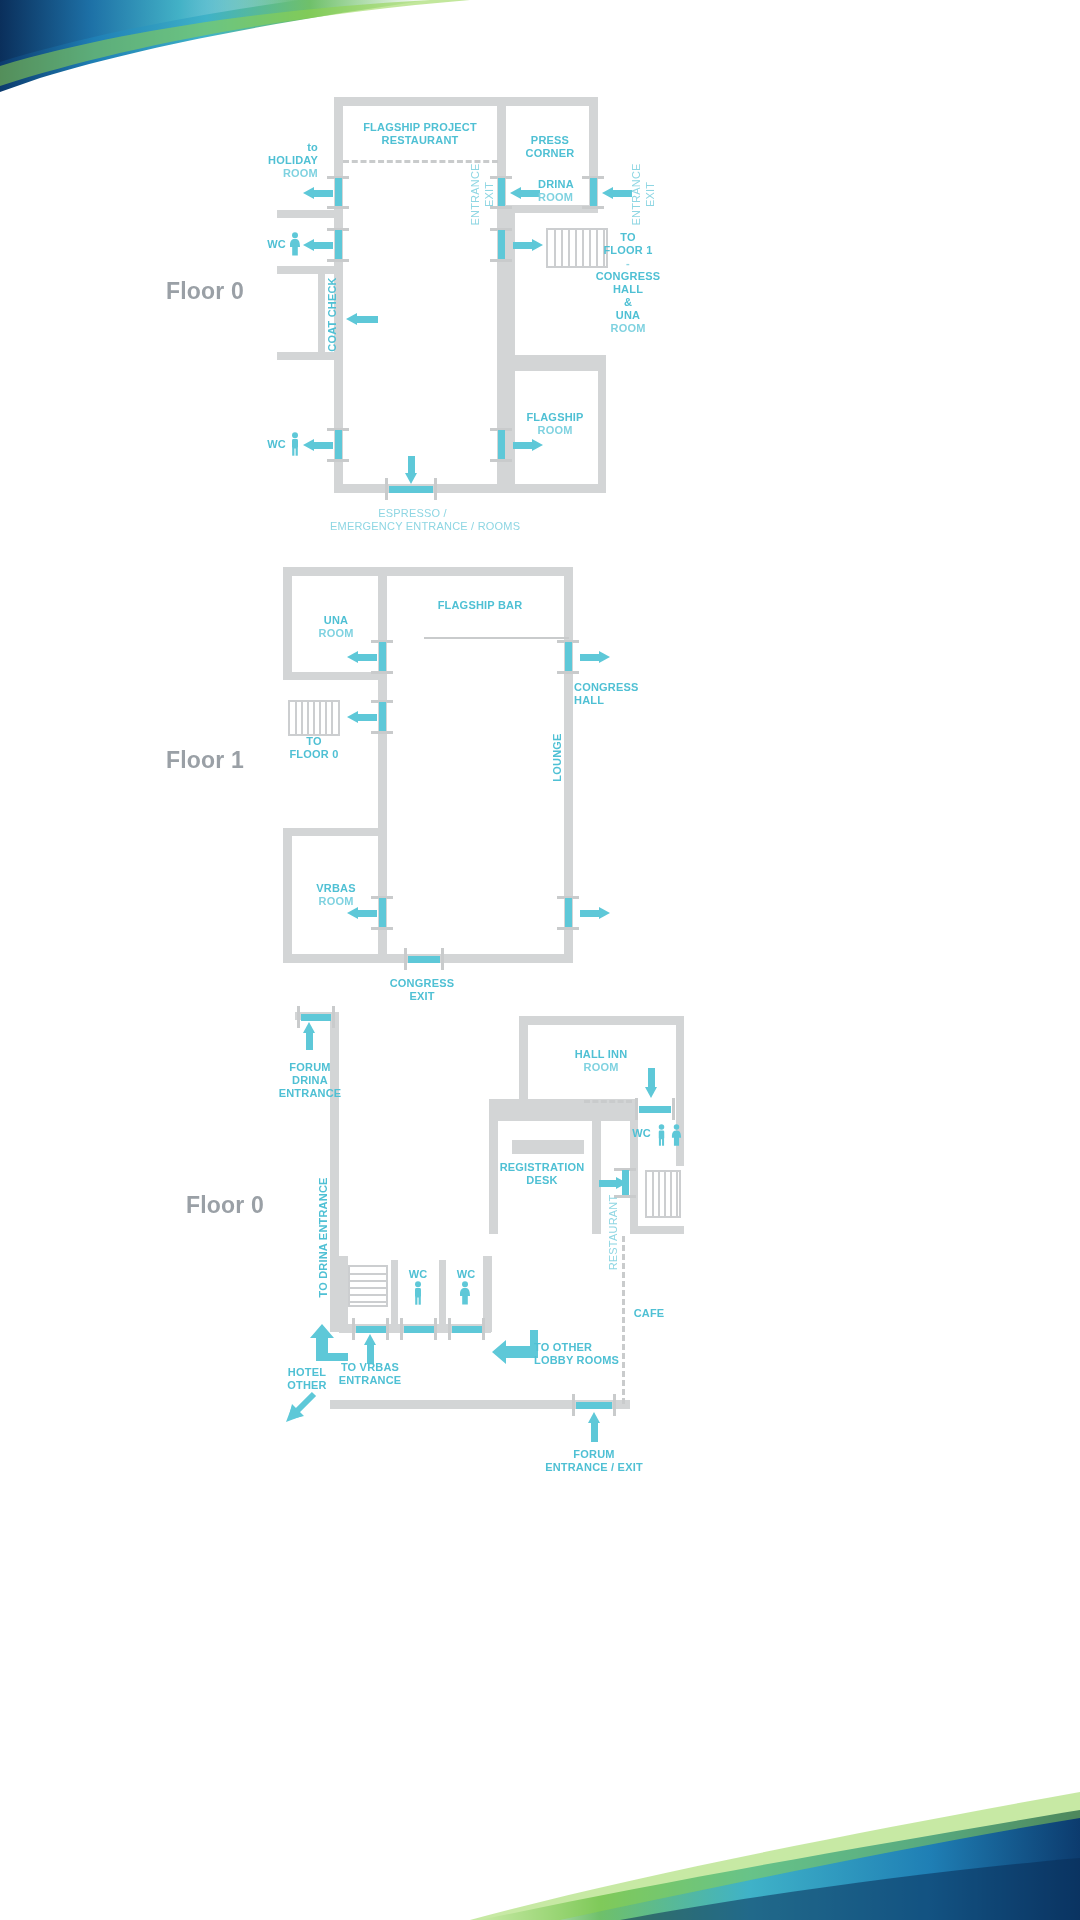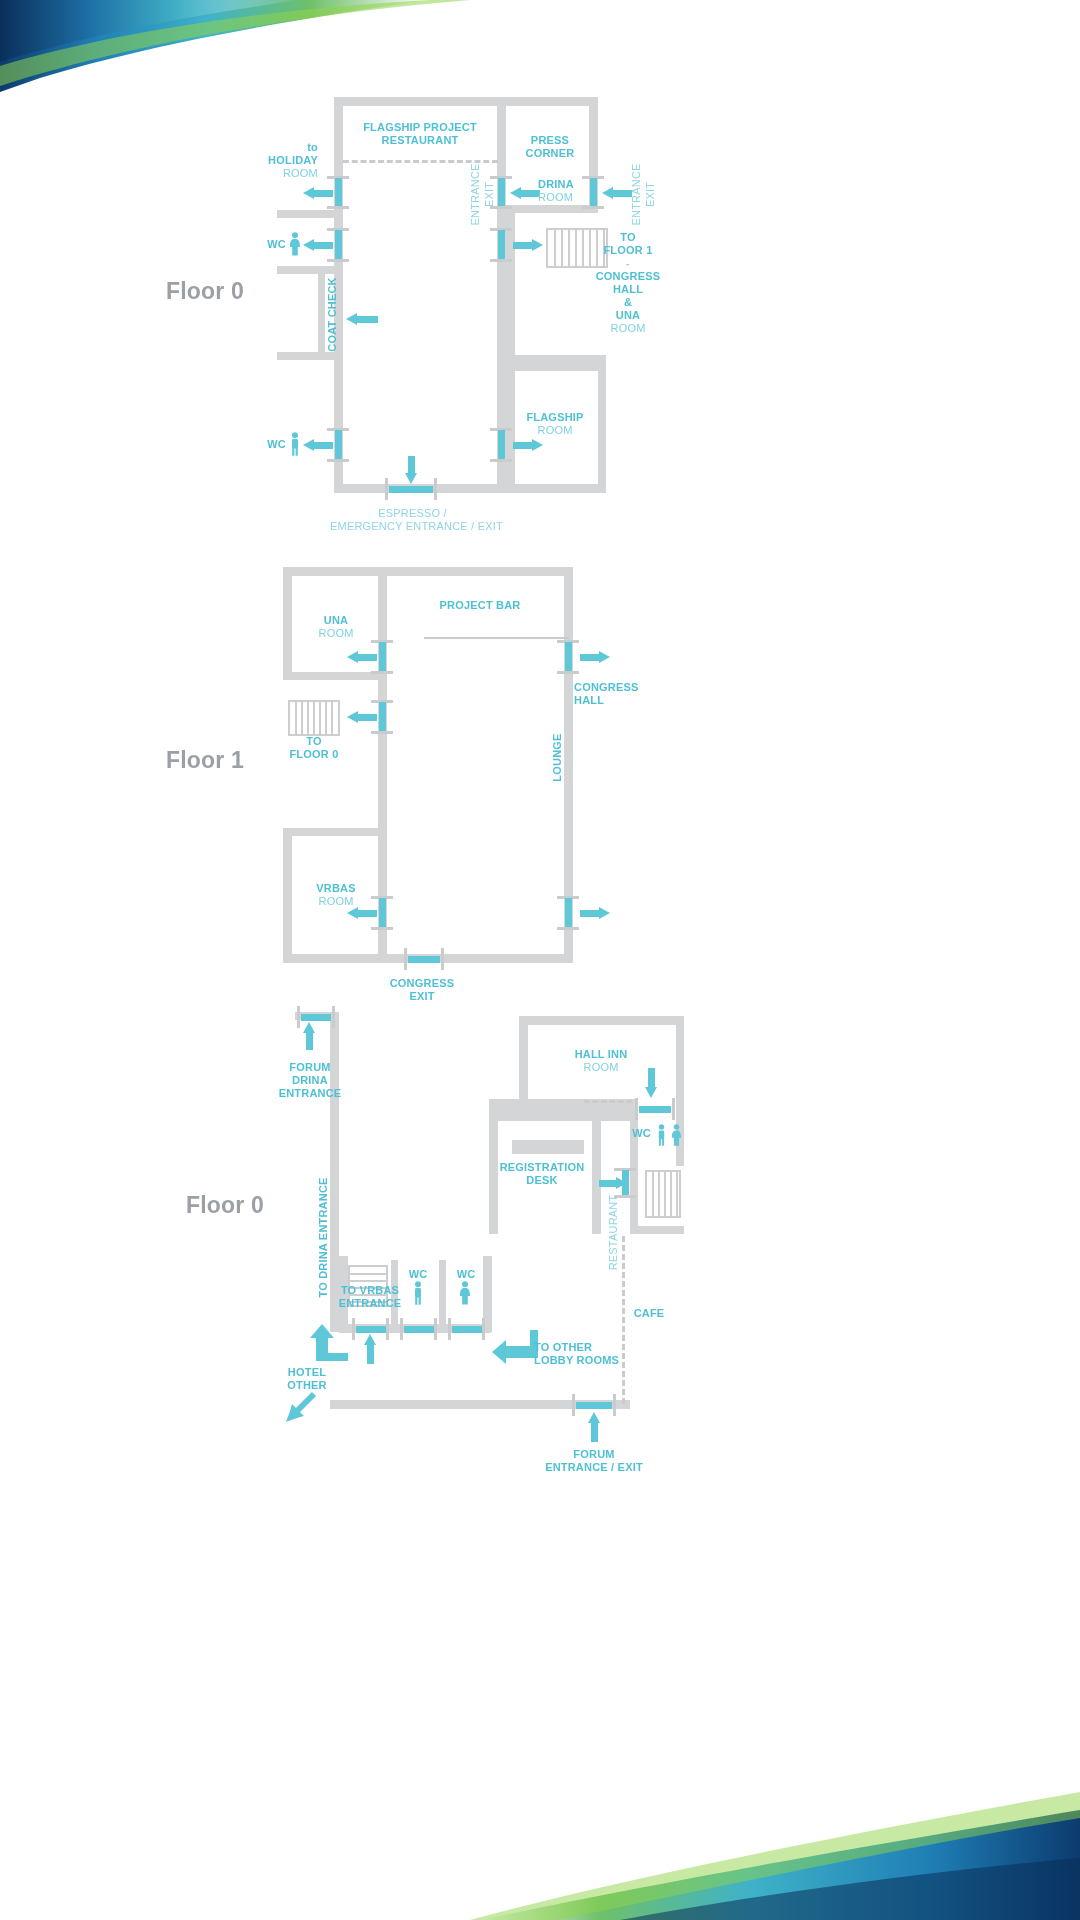--- a/index.html
+++ b/index.html
@@ -47,21 +47,21 @@
   .lbl {
     position:absolute;
     color:#4fc0d4;
     font-size:11px;
     font-weight:bold;
     line-height:1.18;
     text-align:center;
     white-space:nowrap;
     letter-spacing:.2px;
   }
-  .lbl .sub { display:block; font-weight:normal; color:#7fd2e0; }
+  .lbl .sub { display:block; font-weight:bold; color:#7fd2e0; }
   .lbl.left  { text-align:right; }
   .lbl.right { text-align:left; }
   .lbl.rot   { transform-origin:center center; }
   .lbl.thin  { font-weight:normal; color:#8ed6e3; }
 
   
   .arrow { position:absolute; }
   .arrow .shaft { position:absolute; background:#5ec8d8; }
   .arrow .head  { position:absolute; width:0; height:0; }
 
@@ -303,21 +303,21 @@
     <span class="sub">ROOM</span>
   </div>
 
   <div class="lbl" style="left:512px;top:411px;width:86px;">
     <span>FLAGSHIP</span>
     <span class="sub">ROOM</span>
   </div>
 
   <div class="lbl thin" style="left:330px;top:507px;width:165px;">
     <span>ESPRESSO /</span><br>
-    <span>EMERGENCY ENTRANCE / EXIT</span>
+    <span>EMERGENCY ENTRANCE / ROOMS</span>
   </div>
 </div>
 
 <div class="plan" style="left:0;top:0;width:1080px;height:1010px;">
 
   <div class="floor-label" style="left:166px;top:747px;">Floor 1</div>
 
   <div class="w" style="left:283px;top:567px;width:290px;height:9px;"></div>
   <div class="w" style="left:564px;top:567px;width:9px;height:396px;"></div>
   <div class="w" style="left:283px;top:954px;width:290px;height:9px;"></div>
@@ -386,21 +386,21 @@
     <div class="shaft" style="left:0;top:3px;width:20px;height:7px;"></div>
     <div class="head" style="right:0;top:0;border-top:6px solid transparent;border-bottom:6px solid transparent;border-left:11px solid #5ec8d8;"></div>
   </div>
 
   <div class="lbl" style="left:299px;top:614px;width:74px;">
     <span>UNA</span>
     <span class="sub">ROOM</span>
   </div>
 
   <div class="lbl" style="left:420px;top:599px;width:120px;">
-    <span>PROJECT BAR</span>
+    <span>FLAGSHIP BAR</span>
   </div>
 
   <div class="lbl right" style="left:574px;top:681px;width:90px;">
     <span>CONGRESS</span><br>
     <span>HALL</span>
   </div>
 
   <div class="lbl rot" style="left:522px;top:751px;width:70px;transform:rotate(-90deg);">
     <span>LOUNGE</span>
   </div>
@@ -601,21 +601,21 @@
   <div class="lbl right" style="left:534px;top:1341px;width:110px;">
     <span>TO OTHER</span><br>
     <span>LOBBY ROOMS</span>
   </div>
 
   <div class="lbl" style="left:276px;top:1366px;width:62px;">
     <span>HOTEL</span><br>
     <span>OTHER</span>
   </div>
 
-  <div class="lbl" style="left:330px;top:1284px;width:80px;">
+  <div class="lbl" style="left:330px;top:1361px;width:80px;">
     <span>TO VRBAS</span><br>
     <span>ENTRANCE</span>
   </div>
 
   <div class="lbl" style="left:528px;top:1448px;width:132px;">
     <span>FORUM</span><br>
     <span>ENTRANCE / EXIT</span>
   </div>
 </div>
 

